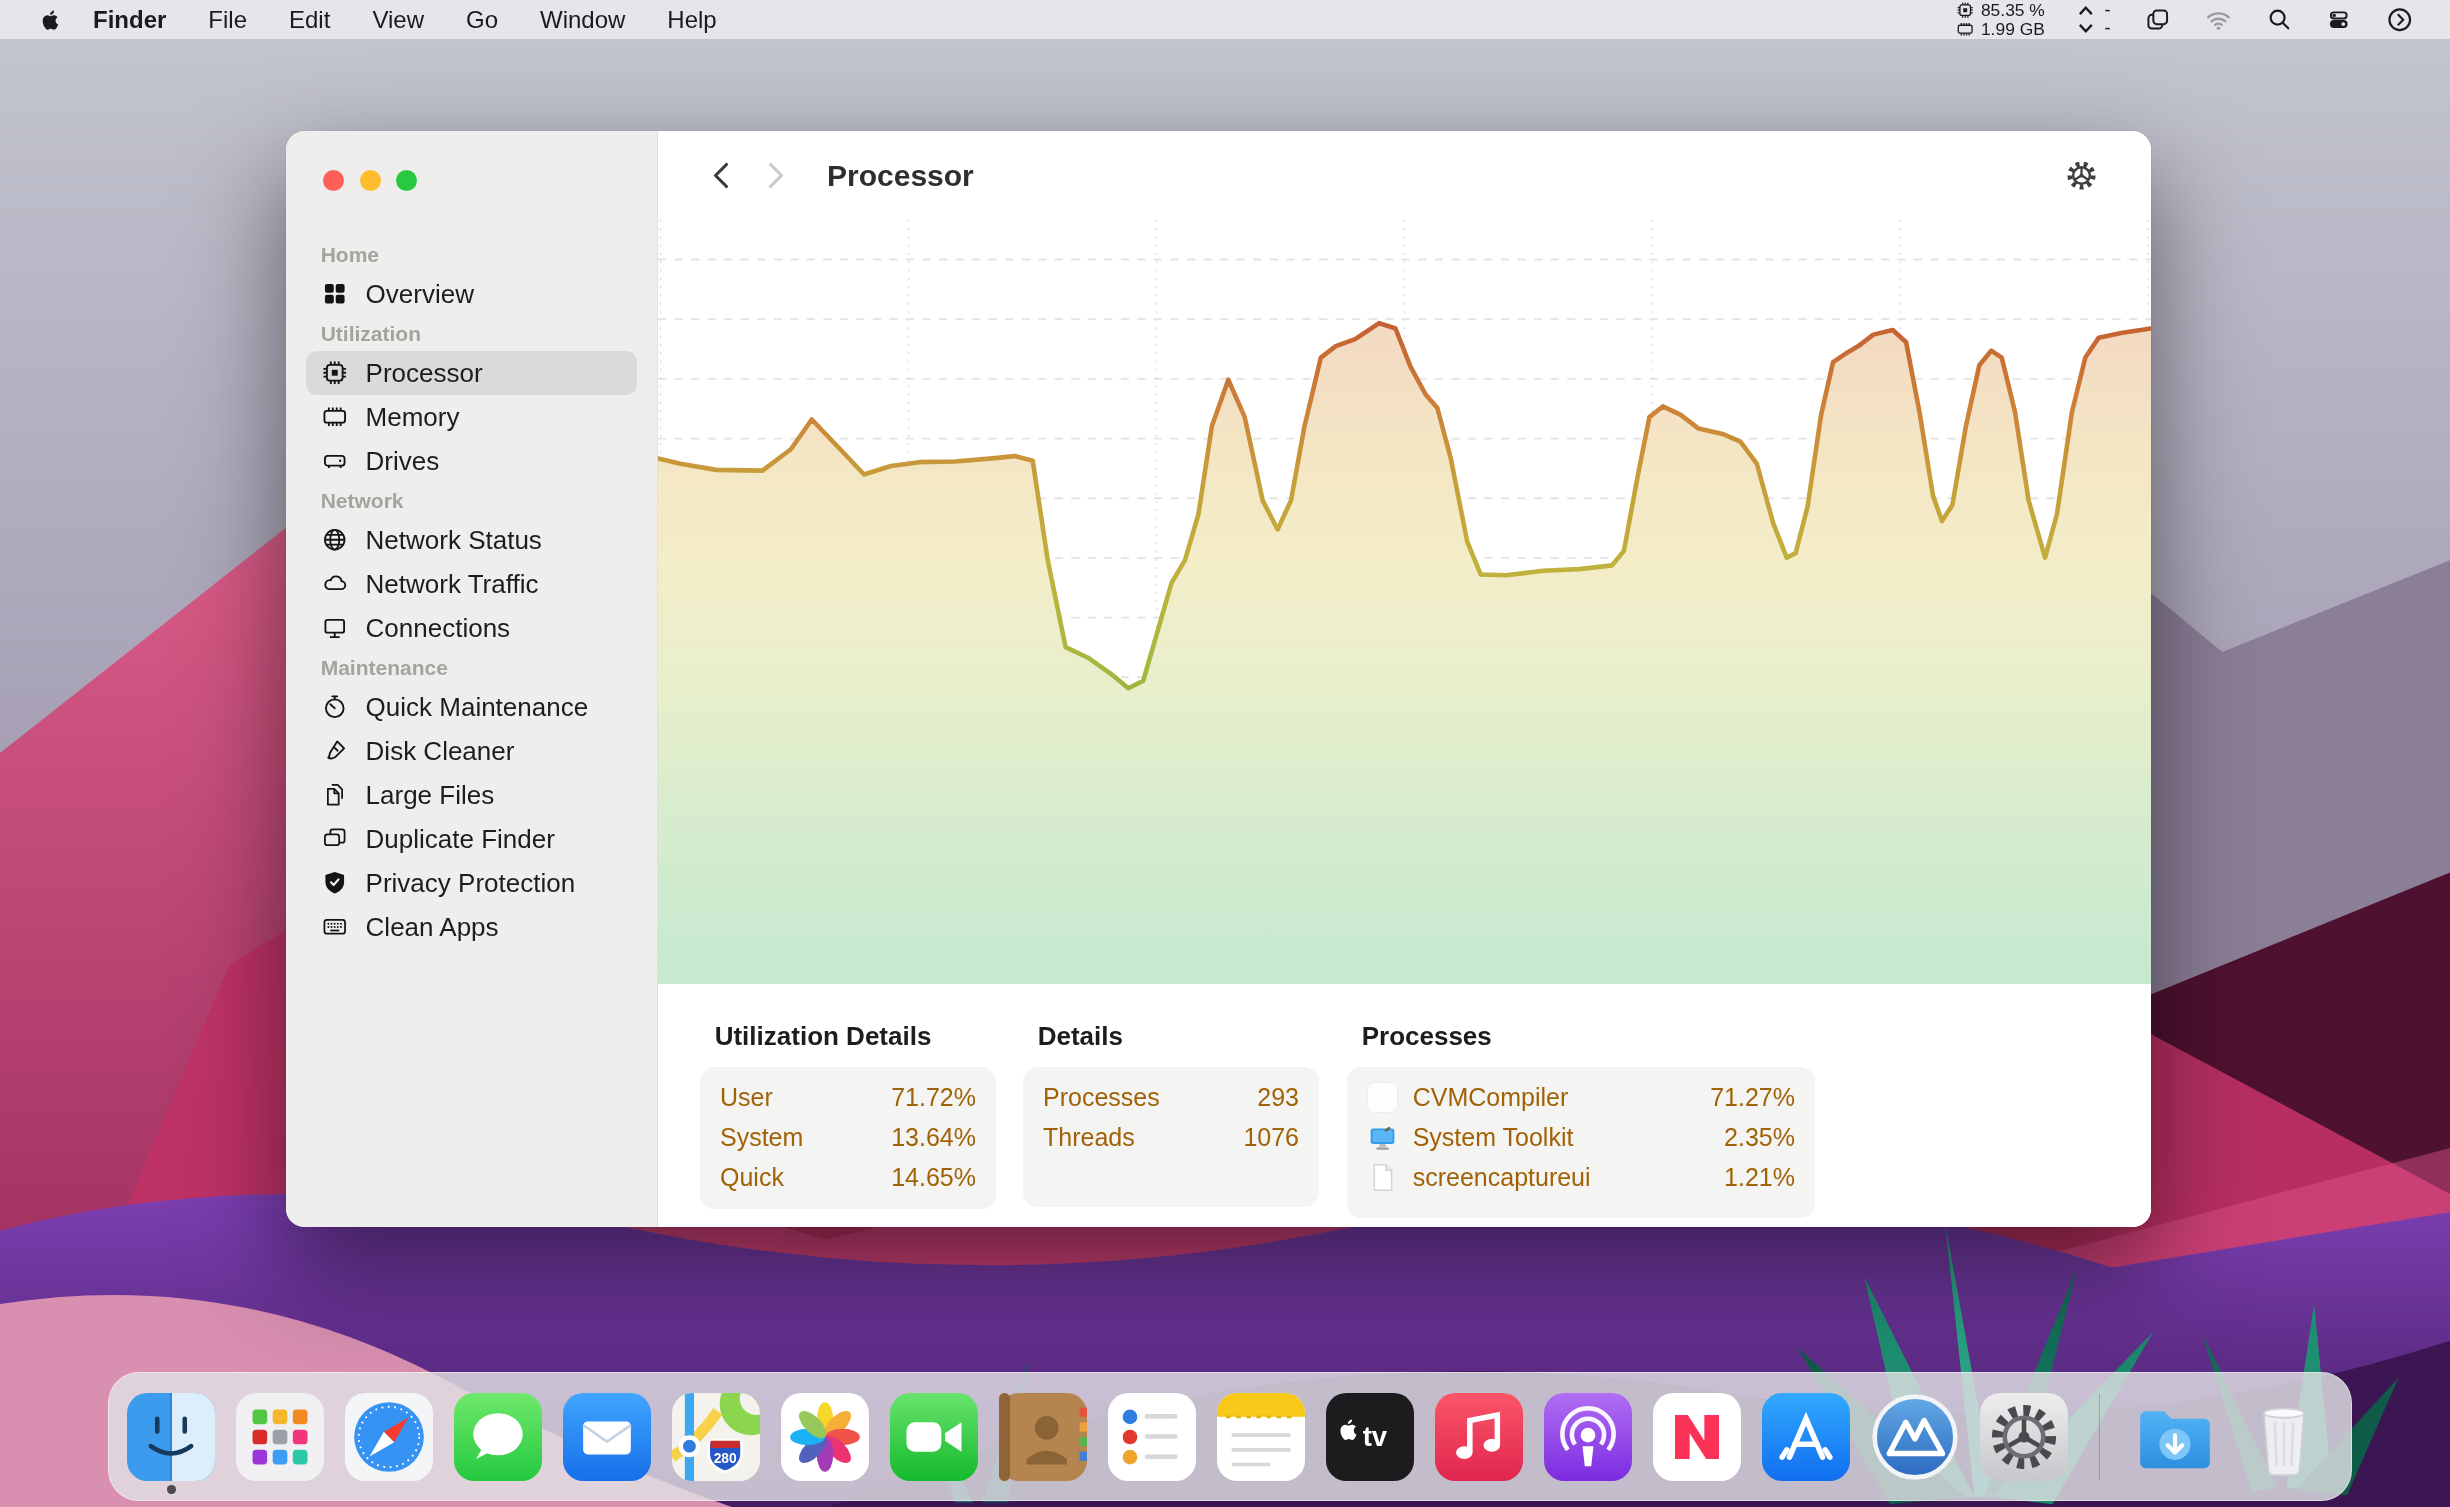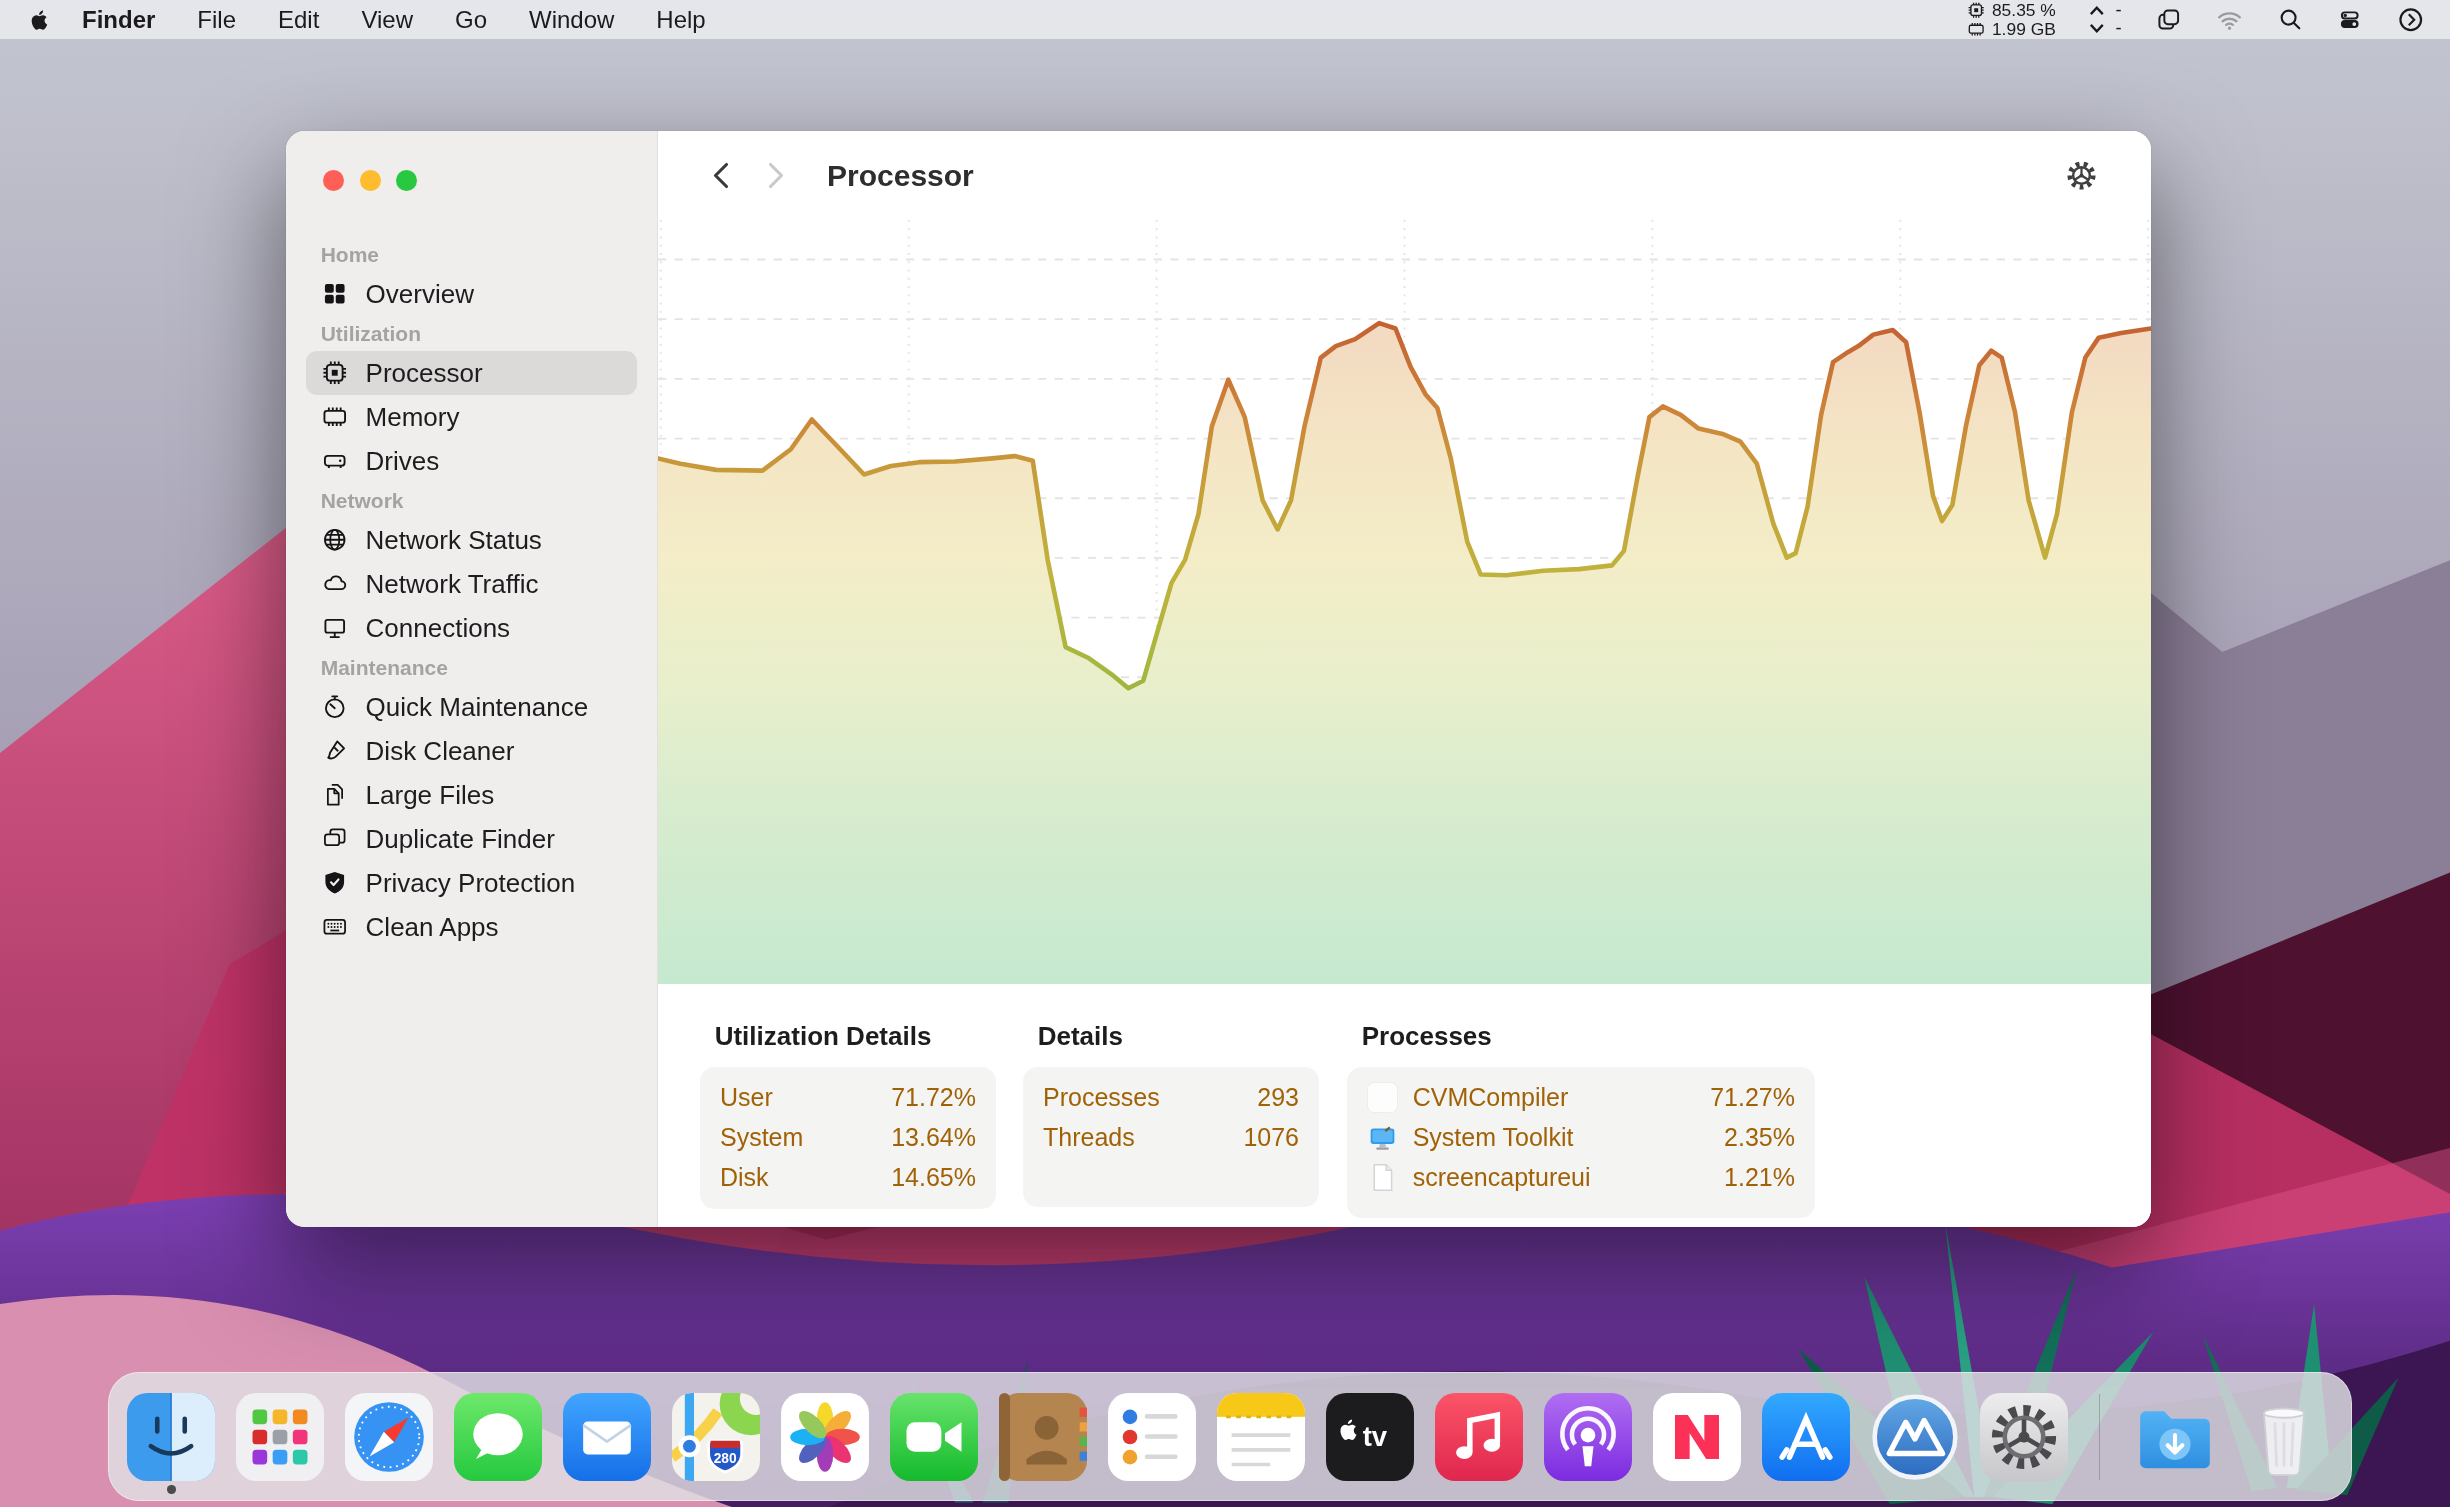--- a/index.html
+++ b/index.html
@@ -3,21 +3,21 @@
 <meta charset="utf-8">
 <style>
   html,body{margin:0;padding:0;width:2450px;height:1508px;overflow:hidden;
     font-family:"Liberation Sans",sans-serif;-webkit-font-smoothing:antialiased;}
   *{box-sizing:border-box;}
   .wallpaper{position:absolute;left:0;top:0;width:2450px;height:1508px;}
 
   
   .menubar{position:absolute;left:0;top:0;width:2450px;height:39px;
     background:rgba(231,232,236,.94);display:flex;align-items:center;
-    justify-content:space-between;padding:0 26px;font-size:24px;color:#1b1b1d;z-index:40;}
+    justify-content:space-between;padding:0 37px;font-size:24px;color:#1b1b1d;z-index:40;}
   .mb-left{display:flex;align-items:center;gap:0;}
   .mb-left .apple{display:flex;margin-right:13px;}
   .mb-item{padding:0 21px;cursor:default;}
   .mb-item.app{font-weight:700;}
   .mb-right{display:flex;align-items:center;gap:33px;}
   .statblock{display:flex;flex-direction:column;justify-content:center;gap:0.9px;font-size:17.4px;line-height:18.4px;}
   .statline{display:flex;align-items:center;gap:6.4px;}
   .arrowblock{display:flex;flex-direction:column;gap:1.8px;font-size:18.4px;line-height:16.5px;color:#1b1b1d;}
   .arrowline{display:flex;align-items:center;gap:11px;}
   .mb-icon{display:flex;align-items:center;}
@@ -422,21 +422,21 @@
         <div class="panel" id="panel-util">
             <div class="prow">
               <span>User</span>
               <span>71.72%</span>
             </div>
             <div class="prow">
               <span>System</span>
               <span>13.64%</span>
             </div>
             <div class="prow">
-              <span>Disk</span>
+              <span>Quick</span>
               <span>14.65%</span>
             </div>
           </div>
       </div>
       <div class="panel-group pg2">
         <div class="panel-title">Details</div>
         <div class="panel" id="panel-det">
             <div class="prow">
               <span>Processes</span>
               <span>293</span>

